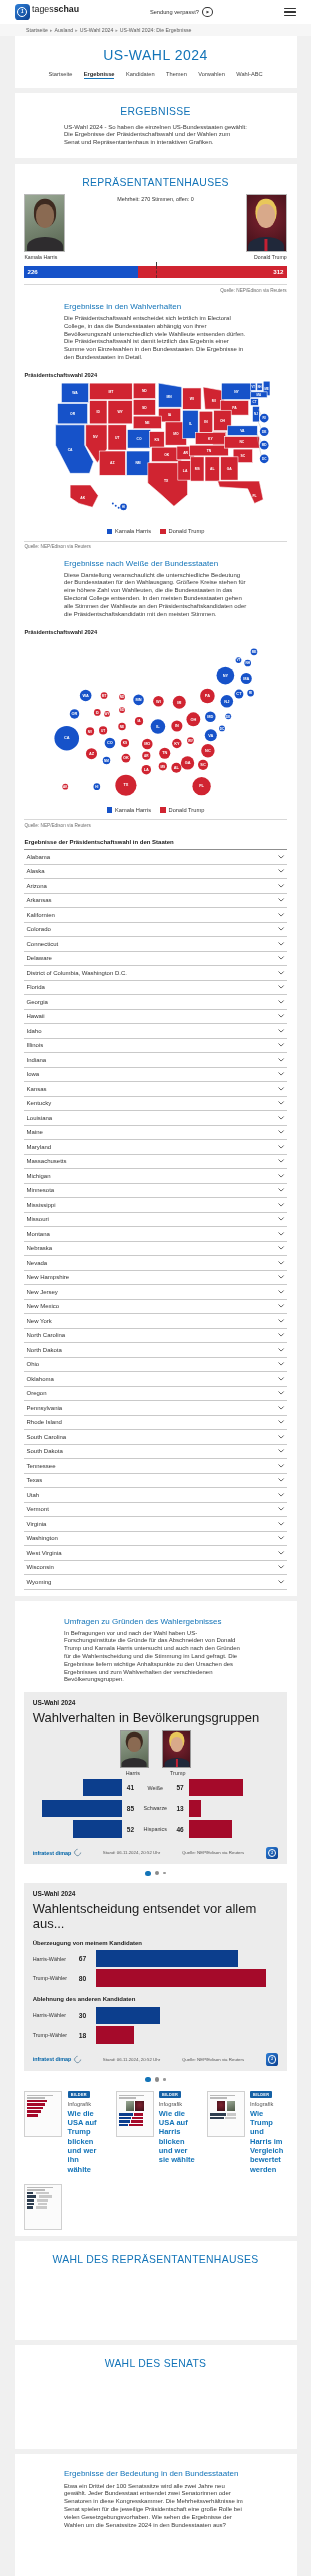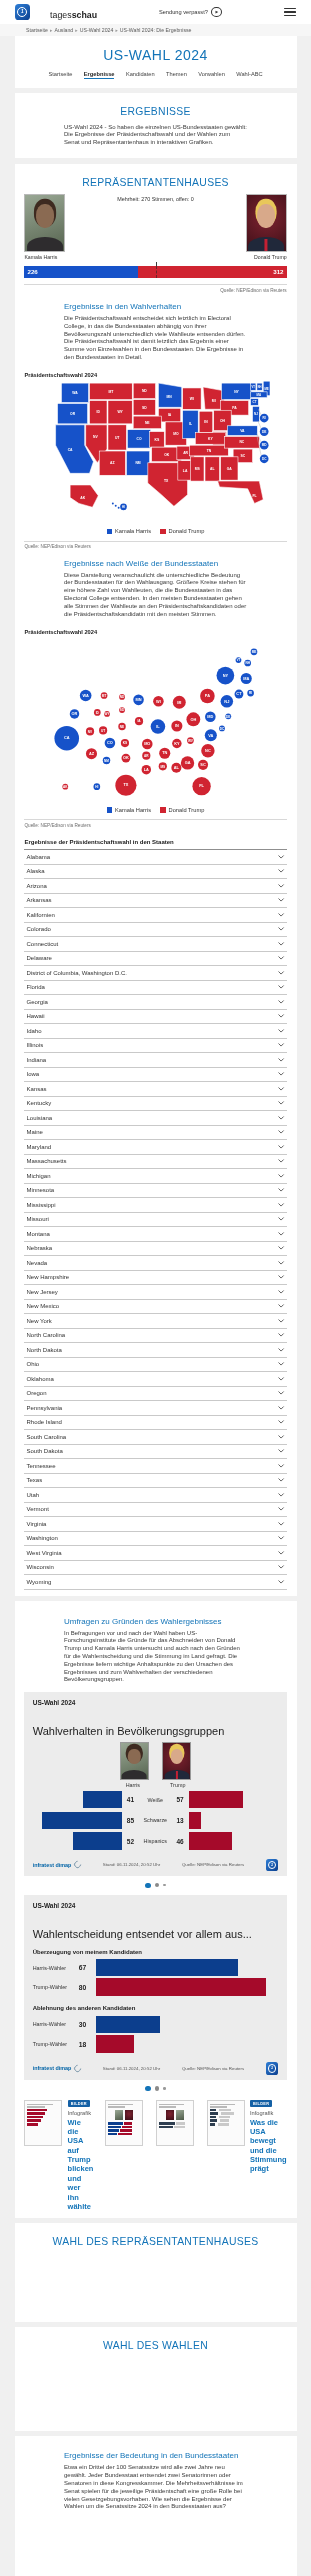--- a/index.html
+++ b/index.html
@@ -1,19 +1,19 @@
 <!DOCTYPE html>
 <html style="font-size:8.3px"><head>
 <meta charset="utf-8">
 <style>
   html,body{margin:0;padding:0;background:#f0f0f0;}
   body{width:311px;font-family:"Liberation Sans",sans-serif;color:#3c3c3c;}
   .card{background:#fff;margin:0 14.5px 5.2px;padding:6.2px 9.9px;}
   .hdr{background:#fff;height:24px;display:flex;align-items:center;padding:0 14.5px;justify-content:space-between;}
-  .logo-wrap{display:flex;align-items:flex-end;gap:20px;}
+  .logo-wrap{display:flex;align-items:flex-start;gap:2px;}
   .logo-tile{width:15.6px;height:15.6px;border-radius:3.6px;background:linear-gradient(135deg,#2f7fd6,#0b3f8f);display:flex;align-items:center;justify-content:center;}
   .logo-ring{width:8.3px;height:8.3px;border:1px solid #fff;border-radius:50%;color:#fff;font-size:4.7px;font-weight:bold;font-style:italic;display:flex;align-items:center;justify-content:center;}
   .wordmark{font-size:8.8px;color:#1d1d1d;}
   .wordmark b{font-weight:700;}
   .tagline{display:flex;align-items:center;gap:3.1px;font-size:5.7px;color:#333;}
   .play-circ{width:8.8px;height:8.8px;border:0.8px solid #333;border-radius:50%;display:flex;align-items:center;justify-content:center;font-size:3.6px;color:#333;padding-left:0.5px;}
   .burger{width:12.4px;display:flex;flex-direction:column;gap:2.1px;cursor:pointer;}
   .burger span{height:1.3px;background:#333;border-radius:0.5px;}
   .crumbs{font-size:5.2px;color:#5a5a5a;padding:2.6px 26px 3.6px;background:#f6f6f6;}
   .crumbs .sep{color:#999;margin:0 2.1px;font-size:4.7px;}
@@ -50,41 +50,41 @@
   .chart-label{font-size:5.7px;font-weight:700;color:#222;margin:10.4px 0 3.1px;}
   .map-wrap{text-align:center;}
   .legend{display:flex;justify-content:center;gap:9.3px;font-size:5.7px;color:#333;margin-top:4.1px;align-items:center;}
   .leg-item{display:flex;align-items:center;gap:2.6px;}
   .leg-sq{width:5.7px;height:5.7px;display:inline-block;}
   .list-label{font-size:6px;font-weight:700;color:#222;margin:11.4px 0 4.1px;}
   .acc{border-top:0.5px solid #8f8f8f;}
   .acc-row{display:flex;justify-content:space-between;align-items:center;height:13.5px;border-bottom:0.5px solid #c9c9c9;font-size:6px;color:#333;padding:0 2.1px;cursor:pointer;}
   .widget{background:#ececec;margin:7.3px 0 0;padding:7.3px 8.3px 5.2px;}
   .w-kicker{font-size:6.5px;font-weight:700;color:#1d1d1d;}
-  .w-title{font-size:11px;color:#1d1d1d;margin-top:19px;}
+  .w-title{font-size:13px;color:#1d1d1d;margin-top:4px;}
   .w-photos{display:flex;justify-content:center;gap:13.5px;margin-top:5.2px;}
   .w-photo{width:29px;height:38px;border:0.5px solid #999;box-sizing:border-box;position:relative;overflow:hidden;}
   .w-names{display:flex;justify-content:center;gap:30px;font-size:5.4px;color:#333;margin-top:2.1px;}
   .demo-row{display:flex;align-items:center;height:18.7px;margin-top:2.1px;}
   .dr-left{width:89px;display:flex;justify-content:flex-end;}
   .dr-right{width:89px;display:flex;justify-content:flex-start;}
   .dr-bar{height:17.6px;}
   .dr-num{width:17.6px;text-align:center;font-size:6.5px;font-weight:700;color:#1d1d1d;}
   .dr-cat{width:32px;text-align:center;font-size:5.4px;color:#333;}
   .w-footer{display:flex;align-items:center;justify-content:space-between;margin-top:8.3px;}
   .brand{display:flex;align-items:center;gap:2.6px;font-size:5.4px;font-weight:700;color:#0063a6;}
   .brand-arc{width:5.2px;height:5.2px;border:1.6px solid #8fa6b6;border-top-color:transparent;border-radius:50%;transform:rotate(45deg);}
   .w-meta{font-size:4.4px;color:#555;}
   .ard-tile{width:12.4px;height:12.4px;border-radius:2.6px;background:linear-gradient(135deg,#2f7fd6,#0b3f8f);display:flex;align-items:center;justify-content:center;}
   .ard-tile .logo-ring{width:6.7px;height:6.7px;font-size:3.6px;border-width:0.8px;}
   .dots{display:flex;justify-content:center;align-items:center;gap:4.1px;margin:6.2px 0 2.1px;}
   .dot1{width:5.2px;height:5.2px;border-radius:50%;background:#1374b8;}
   .dot2{width:4.1px;height:4.1px;border-radius:50%;background:#8a8a8a;}
   .dot3{width:2.6px;height:2.6px;border-radius:50%;background:#9a9a9a;}
-  .teasers{display:grid;grid-template-columns:1fr 1fr 1fr 1fr;gap:9.3px 11.4px;margin-top:9.3px;}
+  .teasers{display:grid;grid-template-columns:1fr 1fr 1fr;gap:9.3px 11.4px;margin-top:9.3px;}
   .teaser{display:flex;gap:5.2px;}
   .thumb{width:38px;height:46px;border:0.5px solid #d0d0d0;background:#fbfbfb;flex-shrink:0;padding:2.1px;box-sizing:border-box;display:flex;flex-direction:column;gap:1px;}
   .t-line{height:1.6px;background:#b9b9b9;width:80%;}
   .t-line.short{width:55%;}
   .t-bar{height:2.6px;}
   .t-red{background:#a50a2a;}
   .t-blue{background:#0c3e8d;}
   .t-navy{background:#2e3e50;}
   .t-gray{background:#c9c9c9;}
   .t-photos{display:flex;gap:1.6px;justify-content:center;margin:1px 0;}
@@ -893,38 +893,48 @@
           </div>
           <div class="" style="display: flex; gap: 1px;">
             <div class="t-bar t-blue" style="width: 36%;"></div>
             <div class="t-bar t-red" style="width: 38%;"></div>
           </div>
           <div class="" style="display: flex; gap: 1px;">
             <div class="t-bar t-blue" style="width: 30%;"></div>
             <div class="t-bar t-red" style="width: 44%;"></div>
           </div>
         </div>
+        <div class="t-body">
+          <span class="badge">BILDER</span>
+          <div class="kicker">Infografik</div>
+          <div class="t-title">Wie die USA auf Harris blicken und wer sie wählte</div>
+        </div>
       </div>
       <div class="teaser">
         <div class="thumb">
           <div class="t-line"></div>
           <div class="t-line short"></div>
           <div class="t-photos">
             <div class="t-ph t-ph-t"></div>
             <div class="t-ph t-ph-h"></div>
           </div>
           <div class="" style="display: flex; gap: 1px;">
             <div class="t-bar t-navy" style="width: 50%;"></div>
             <div class="t-bar t-gray" style="width: 30%;"></div>
           </div>
           <div class="" style="display: flex; gap: 1px;">
             <div class="t-bar t-navy" style="width: 44%;"></div>
             <div class="t-bar t-gray" style="width: 36%;"></div>
           </div>
         </div>
+        <div class="t-body">
+          <span class="badge">BILDER</span>
+          <div class="kicker">Infografik</div>
+          <div class="t-title">Wie Trump und Harris im Vergleich bewertet werden</div>
+        </div>
       </div>
       <div class="teaser">
         <div class="thumb">
           <div class="t-line"></div>
           <div class="t-line short"></div>
           <div class="" style="display: flex; gap: 3.1px;">
             <div class="t-bar t-navy" style="width: 18%;"></div>
             <div class="t-bar t-gray" style="width: 40%;"></div>
           </div>
           <div class="" style="display: flex; gap: 3.1px;">
@@ -937,36 +947,31 @@
           </div>
           <div class="" style="display: flex; gap: 3.1px;">
             <div class="t-bar t-navy" style="width: 22%;"></div>
             <div class="t-bar t-gray" style="width: 30%;"></div>
           </div>
           <div class="" style="display: flex; gap: 3.1px;">
             <div class="t-bar t-navy" style="width: 16%;"></div>
             <div class="t-bar t-gray" style="width: 36%;"></div>
           </div>
         </div>
-        <div class="t-body">
-          <span class="badge">BILDER</span>
-          <div class="kicker">Infografik</div>
-          <div class="t-title">Was die USA bewegt und die Stimmung prägt</div>
-        </div>
       </div>
     </div>
 </section>
 
 <section class="card">
   <h2 class="sec-head">WAHL DES REPRÄSENTANTENHAUSES</h2>
   <div class="spacer" style="height:62px"></div>
 </section>
 
 <section class="card">
-  <h2 class="sec-head">WAHL DES WAHLEN</h2>
+  <h2 class="sec-head">WAHL DES SENATS</h2>
   <div class="spacer" style="height:67px"></div>
 </section>
 
 <section class="card">
   <h3 class="sub-head">Ergebnisse der Bedeutung in den Bundesstaaten</h3>
   <p class="para">Etwa ein Drittel der 100 Senatssitze wird alle zwei Jahre neu gewählt. Jeder Bundesstaat entsendet zwei Senatorinnen oder Senatoren in diese Kongresskammer. Die Mehrheitsverhältnisse im Senat spielen für die jeweilige Präsidentschaft eine große Rolle bei vielen Gesetzgebungsvorhaben. Wie sehen die Ergebnisse der Wahlen um die Senatssitze 2024 in den Bundesstaaten aus?</p>
   <div class="spacer" style="height:57px"></div>
 </section>
 
 <section class="card">

